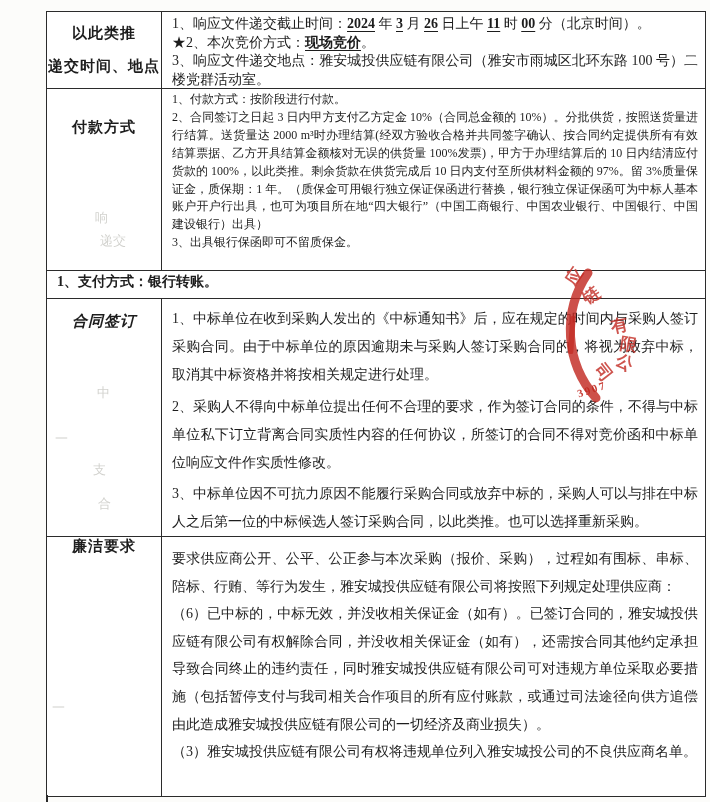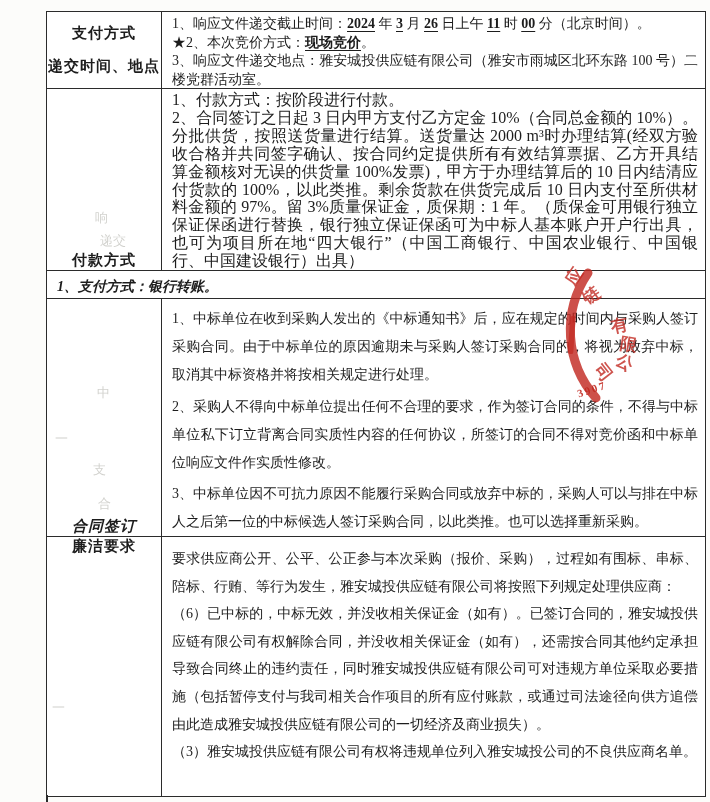--- a/index.html
+++ b/index.html
@@ -19,38 +19,37 @@
     background: #fff;
   }
   .t-row { display: flex; border-bottom: 1px solid #2b2b2b; }
   .t-row:last-child { border-bottom: none; }
   .t-label {
     width: 115px; flex-shrink: 0;
     border-right: 1.2px solid #2b2b2b;
     display: flex; flex-direction: column; align-items: center;
     font-weight: bold; font-size: 15px; letter-spacing: 1px;
     text-align: center;
-    justify-content: flex-end;
   }
   .t-content { flex: 1; font-size: 14px; padding: 2px 7px 2px 10px; overflow: hidden; }
   .para { text-align: justify; }
   .u { text-decoration: underline; text-underline-offset: 3px; margin-top: 24px; }
   .b { font-weight: bold; }
 
   .row-0 { height: 77px; }
   .row-0 .t-label { justify-content: center; gap: 14px; }
   .row-0 .t-content { line-height: 18.6px; padding-top: 3px; }
 
   .row-1 { height: 182px; }
   .row-1 .t-label { padding-top: 29px; }
-  .row-1 .t-content { font-size: 16px; line-height: 17.9px; padding-top: 2px; }
+  .row-1 .t-content { font-size: 12px; line-height: 17.9px; padding-top: 2px; }
 
   .row-2 { height: 28px; }
   .row-2 .t-label { justify-content: center; }
-  .row-2 .t-content { display: flex; align-items: flex-end; font-style: italic; }
+  .row-2 .t-content { display: flex; align-items: flex-start; }
 
   .row-3 { height: 238px; }
   .row-3 .t-label { padding-top: 13px; font-style: italic; }
   .row-3 .t-content { line-height: 28.2px; padding-top: 6px; }
   .row-3 .para { margin-bottom: 3px; }
 
   .row-4 { height: 259px; }
   .row-4 .t-label { justify-content: flex-start; }
   .row-4 .t-content { line-height: 27.6px; padding-top: 8px; }
 
@@ -69,36 +68,37 @@
     position: absolute; left: 46px; top: 795px; width: 1.5px; height: 7px;
     background: #2b2b2b;
   }
 </style>
 </head>
 <body>
 
 <div class="doc-table" id="doc-table">
     <div class="t-row row-0">
       <div class="t-label">
-        <div>支付方式</div>
+        <div>以此类推</div>
         <div>递交时间、地点</div>
       </div>
       <div class="t-content">
         <div class="para"><span>1、响应文件递交截止时间：</span><span class="u b">2024</span><span> 年 </span><span class="u b">3</span><span> 月 </span><span class="u b">26</span><span> 日上午 </span><span class="u b">11</span><span> 时 </span><span class="u b">00</span><span> 分（北京时间）。</span></div>
         <div class="para"><span>★2、本次竞价方式：</span><span class="u b">现场竞价</span><span>。</span></div>
         <div class="para"><span>3、响应文件递交地点：雅安城投供应链有限公司（雅安市雨城区北环东路 100 号）二楼党群活动室。</span></div>
       </div>
     </div>
     <div class="t-row row-1">
       <div class="t-label">
         <div>付款方式</div>
       </div>
       <div class="t-content">
         <div class="para"><span>1、付款方式：按阶段进行付款。</span></div>
         <div class="para"><span>2、合同签订之日起 3 日内甲方支付乙方定金 10%（合同总金额的 10%）。分批供货，按照送货量进行结算。送货量达 2000 m³时办理结算(经双方验收合格并共同签字确认、按合同约定提供所有有效结算票据、乙方开具结算金额核对无误的供货量 100%发票)，甲方于办理结算后的 10 日内结清应付货款的 100%，以此类推。剩余货款在供货完成后 10 日内支付至所供材料金额的 97%。留 3%质量保证金，质保期：1 年。（质保金可用银行独立保证保函进行替换，银行独立保证保函可为中标人基本账户开户行出具，也可为项目所在地“四大银行”（中国工商银行、中国农业银行、中国银行、中国建设银行）出具）</span></div>
+        <div class="para"><span>3、出具银行保函即可不留质保金。</span></div>
       </div>
     </div>
     <div class="t-row row-2">
       <div class="t-content">
         <div class="para"><span class="b">1、支付方式：银行转账。</span></div>
       </div>
     </div>
     <div class="t-row row-3">
       <div class="t-label">
         <div>合同签订</div>

